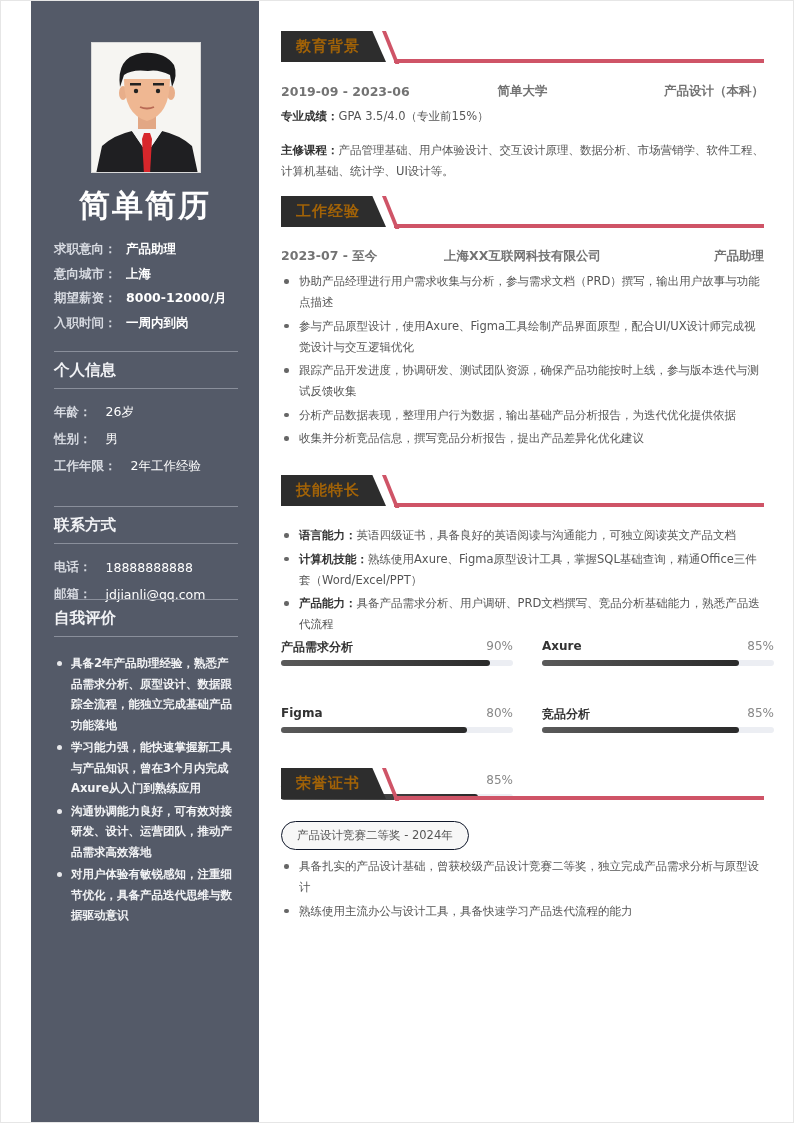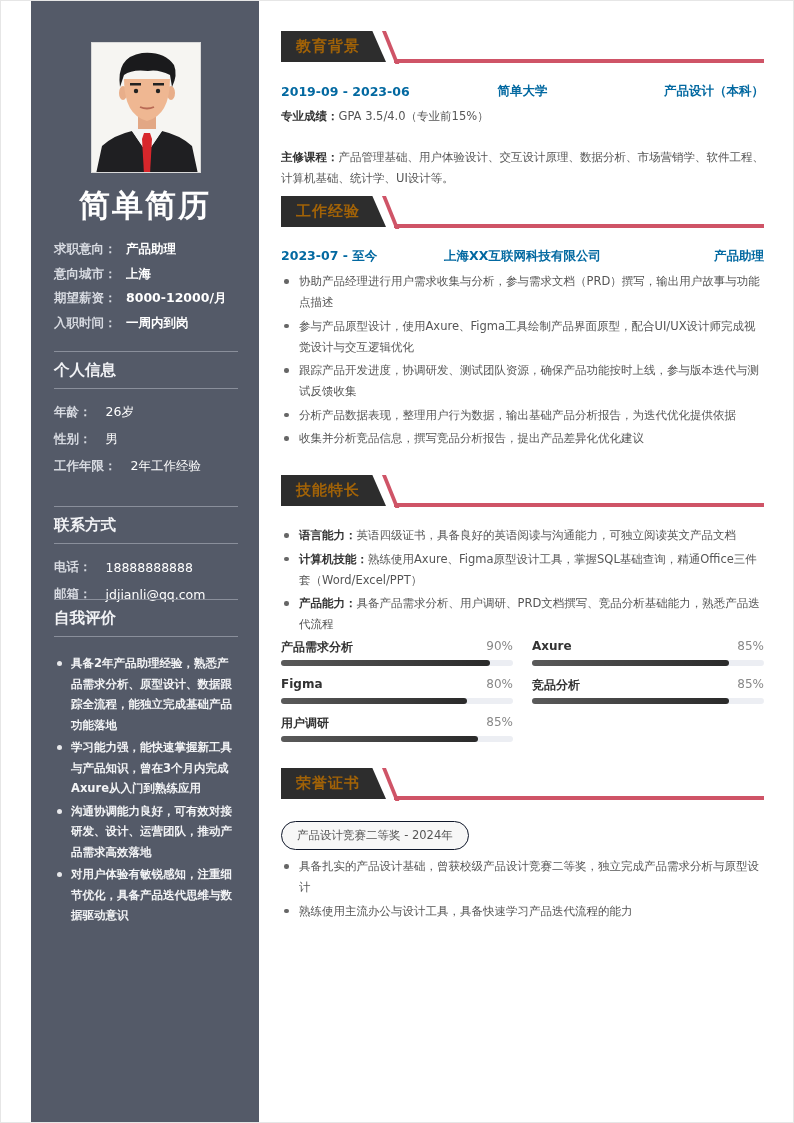--- a/index.html
+++ b/index.html
@@ -30,21 +30,21 @@
   .eval-list li::before { content: ""; position: absolute; left: 3px; top: 8px; width: 5px; height: 5px; border-radius: 50%; background: #e8e9ec; }
 
   
   .main { position: absolute; left: 281px; top: 0; width: 483px; }
   .sec-head { position: relative; height: 34px; }
   .sec-head .box { position: absolute; left: 0; top: 0; height: 31px; width: 105px; background: #2d2d2d; clip-path: polygon(0 0, 87% 0, 100% 100%, 0 100%); }
   .sec-head .title { position: absolute; left: 15px; top: 0; height: 31px; line-height: 31px; font-size: 15px; font-weight: bold; color: #a16207; letter-spacing: 1px; }
   .sec-head .slash { position: absolute; left: 101px; top: 0; width: 4px; height: 33px; background: #cf5467; transform: skewX(22deg); transform-origin: top left; }
   .sec-head .line { position: absolute; left: 113px; top: 28px; right: 0; height: 4px; background: #cf5467; }
 
-  .row3 { display: flex; justify-content: space-between; font-size: 12.5px; font-weight: bold; color: #0369a1; height: 22px; align-items: center; }
+  .row3 { display: flex; justify-content: space-between; font-size: 12.5px; font-weight: bold; color: #737373; height: 22px; align-items: center; }
   .row3 span { flex: 1; }
   .row3 span:nth-child(2) { text-align: center; }
   .row3 span:nth-child(3) { text-align: right; }
 
   .line-text { font-size: 11.5px; color: #555; line-height: 21.5px; }
   .line-text b { color: #333; }
 
   .bullets { list-style: none; }
   .bullets li { position: relative; padding-left: 18px; font-size: 11.5px; color: #555; line-height: 21px; margin-bottom: 2.5px; }
   .bullets li::before { content: ""; position: absolute; left: 3px; top: 8px; width: 4.5px; height: 4.5px; border-radius: 50%; background: #666; }
@@ -174,21 +174,21 @@
       <div class="line"></div>
     </div>
     <div class="row3" style="margin-top:15px;">
       <span>2019-09 - 2023-06</span>
       <span>简单大学</span>
       <span>产品设计（本科）</span>
     </div>
     <div class="line-text" style="margin-top:4px;">
       <b>专业成绩：</b><span>GPA 3.5/4.0（专业前15%）</span>
     </div>
-    <div class="line-text" style="margin-top:19px;">
+    <div class="line-text" style="margin-top:12px;">
       <b>主修课程：</b><span>产品管理基础、用户体验设计、交互设计原理、数据分析、市场营销学、软件工程、计算机基础、统计学、UI设计等。</span>
     </div>
   </section>
 
   <section style="position:absolute; left:0; top:196px; width:483px;">
     <div class="sec-head">
       <div class="box"></div>
       <div class="title">工作经验</div>
       <div class="slash"></div>
       <div class="line"></div>
@@ -212,21 +212,21 @@
       <div class="box"></div>
       <div class="title">技能特长</div>
       <div class="slash"></div>
       <div class="line"></div>
     </div>
     <ul class="bullets" style="margin-top:16px;">
       <li><b>语言能力：</b><span>英语四级证书，具备良好的英语阅读与沟通能力，可独立阅读英文产品文档</span></li>
       <li><b>计算机技能：</b><span>熟练使用Axure、Figma原型设计工具，掌握SQL基础查询，精通Office三件套（Word/Excel/PPT）</span></li>
       <li><b>产品能力：</b><span>具备产品需求分析、用户调研、PRD文档撰写、竞品分析基础能力，熟悉产品迭代流程</span></li>
     </ul>
-    <div class="skills" style="margin-top:4px;">
+    <div class="skills" style="margin-top:4px;gap:29px;">
       <div class="skill">
         <span class="sn">产品需求分析</span>
         <span class="sp">90%</span>
         <div class="track">
             <div class="fill" style="width: 90%;"></div>
           </div>
       </div>
       <div class="skill">
         <span class="sn">Axure</span>
         <span class="sp">85%</span>

